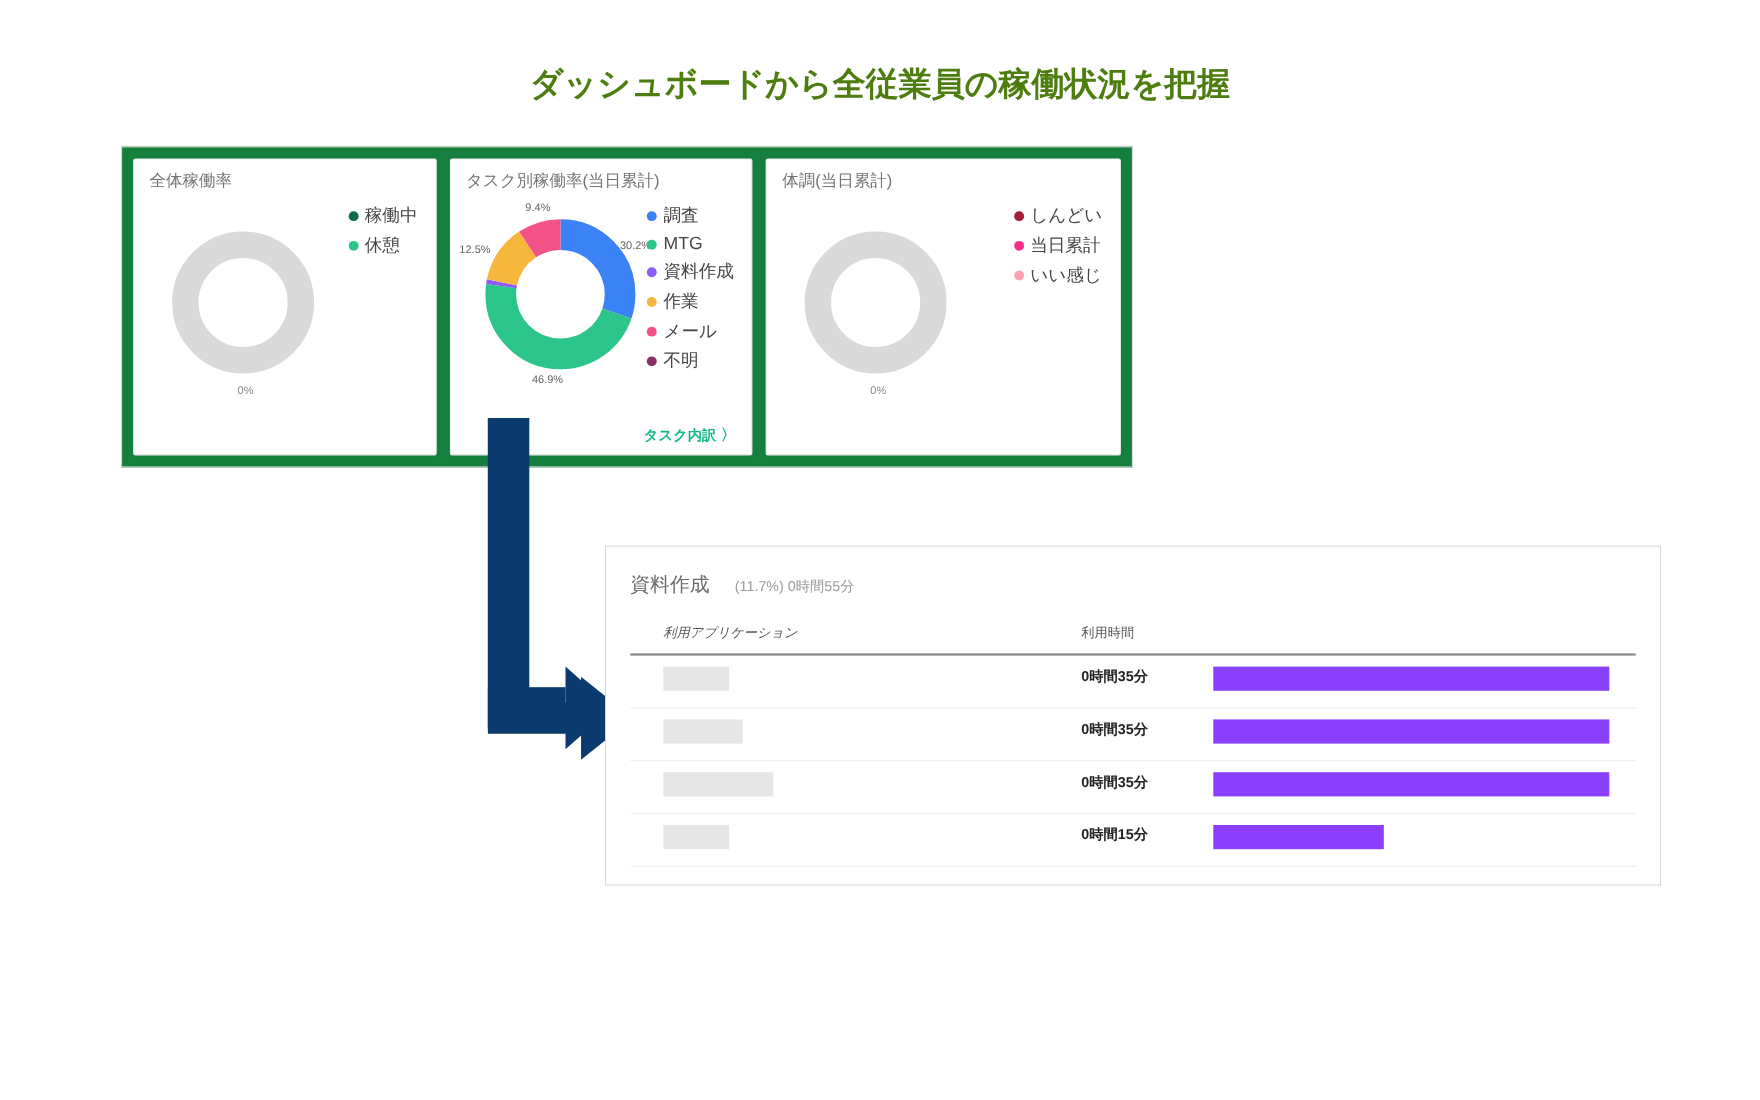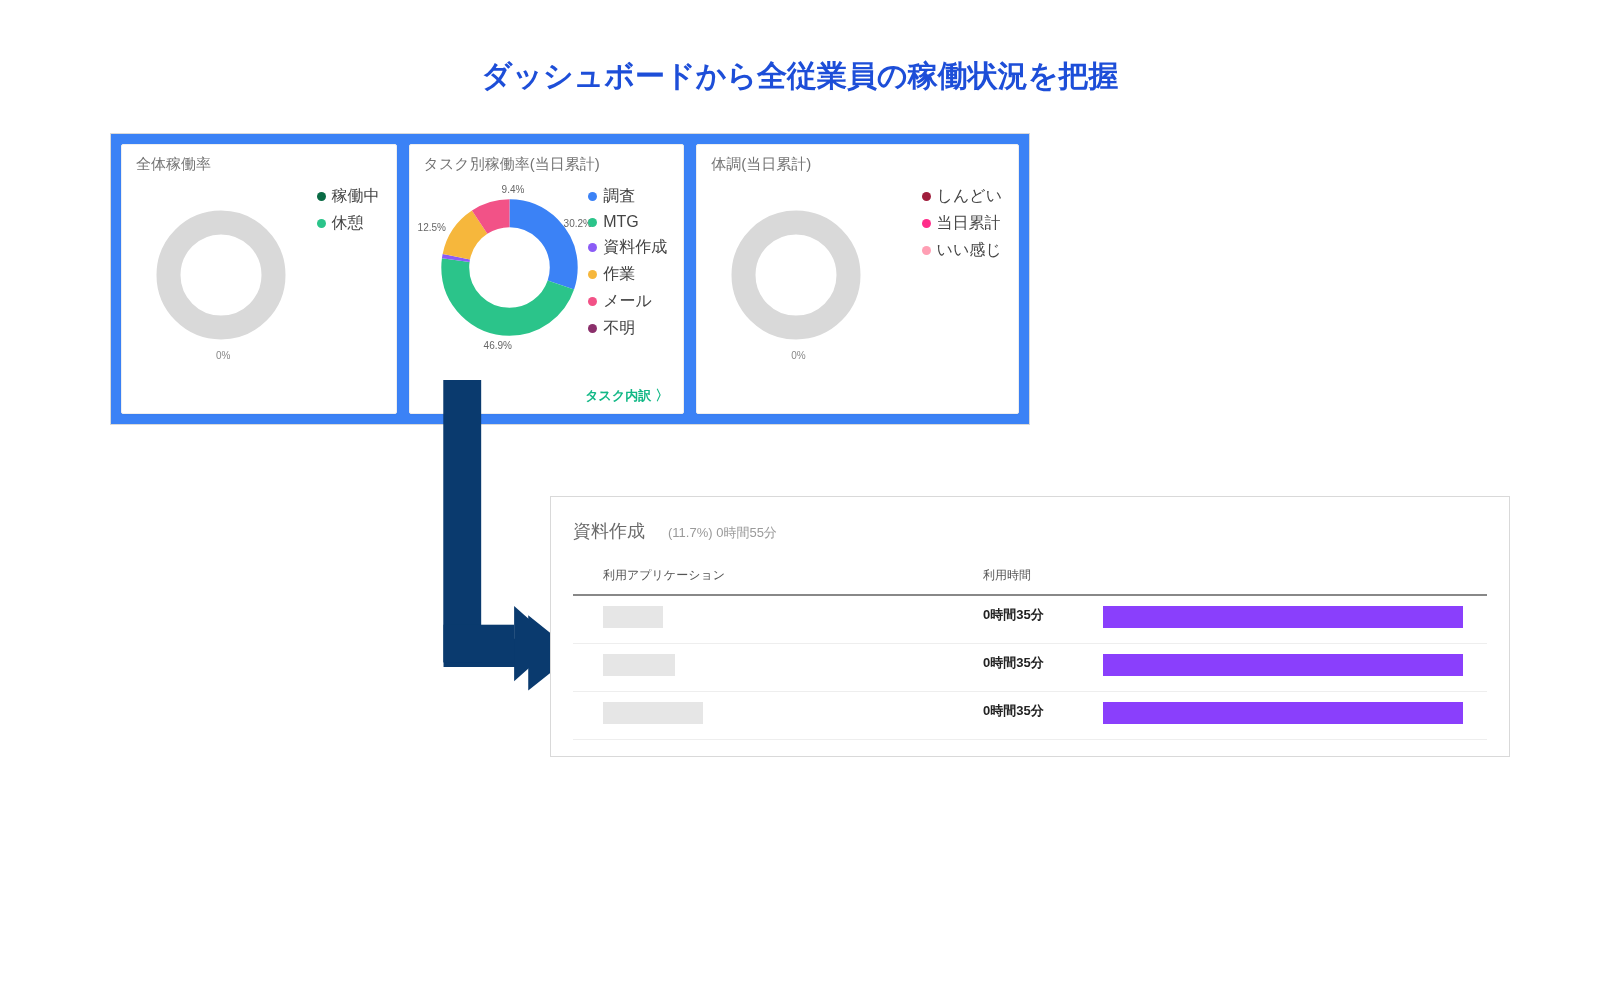--- a/index.html
+++ b/index.html
@@ -5,34 +5,34 @@
   * { box-sizing: border-box; margin: 0; padding: 0; }
   body {
     font-family: "Hiragino Kaku Gothic ProN", "Hiragino Sans", Meiryo, sans-serif;
     background: #fff;
     width: 1600px;
     height: 1000px;
     position: relative;
   }
   .page-title {
     text-align: center;
-    color: #1d4ed8;
+    color: #4d7c0f;
     font-size: 30px;
     font-weight: 700;
     padding-top: 56px;
     padding-bottom: 36px;
   }
   .dashboard-panel {
     border: 1px solid #d9d9d9;
     margin-left: 110px;
     width: 920px;
     padding: 10px;
     display: flex;
     gap: 12px;
-    background: #3b82f6;
+    background: #15803d;
   }
   .card {
     background: #fff;
     border: 1px solid #eee;
     box-shadow: 0 1px 2px rgba(0,0,0,0.03);
     border-radius: 2px;
     padding: 10px 14px 8px 14px;
     position: relative;
   }
   .card-1 { width: 290px; height: 270px; }
@@ -141,21 +141,21 @@
   .detail-table {
     width: 100%;
   }
   .detail-header-row {
     display: flex;
     padding: 10px 20px 10px 30px;
     border-bottom: 2px solid #888;
     font-size: 12px;
     color: #555;
   }
-  .col-app { width: 380px; }
+  .col-app { width: 380px; font-style: italic; }
   .col-time { width: 120px; }
   .col-bar { flex: 1; }
   .detail-row {
     display: flex;
     align-items: flex-start;
     padding: 10px 20px 10px 30px;
     border-bottom: 1px solid #eee;
     height: 48px;
   }
   .app-block {
@@ -228,21 +228,21 @@
 
             <circle cx="50" cy="50" r="35" fill="none" stroke="#f6b73c" stroke-width="18" stroke-dasharray="27.5 219.9" stroke-dashoffset="-171.7"></circle>
 
             <circle cx="50" cy="50" r="35" fill="none" stroke="#f25287" stroke-width="18" stroke-dasharray="20.7 219.9" stroke-dashoffset="-199.2"></circle>
           </g>
         </svg>
       </div>
       <div class="percent-label" style="top:38px; left:140px;">30.2%</div>
       <div class="percent-label" style="top:160px; left:60px;">46.9%</div>
       <div class="percent-label" style="top:42px; left:-6px;">12.5%</div>
-      <div class="percent-label" style="top:4px; left:78px;">9.4%</div>
+      <div class="percent-label" style="top:4px; left:54px;">9.4%</div>
 
       <div class="legend">
         <div class="legend-item">
             <span class="legend-dot" style="background: rgb(59, 130, 246);"></span>
             <span>調査</span>
           </div>
         <div class="legend-item">
             <span class="legend-dot" style="background: rgb(43, 196, 138);"></span>
             <span>MTG</span>
           </div>
@@ -338,15 +338,24 @@
         </div>
         <div class="detail-row">
           <div class="col-app">
             <div class="app-block" style="width: 100px;"></div>
           </div>
           <div class="col-time time-text">0時間35分</div>
           <div class="col-bar">
             <div class="bar" style="width: 360px;"></div>
           </div>
         </div>
+        <div class="detail-row">
+          <div class="col-app">
+            <div class="app-block" style="width: 60px;"></div>
+          </div>
+          <div class="col-time time-text">0時間15分</div>
+          <div class="col-bar">
+            <div class="bar" style="width: 154.8px;"></div>
+          </div>
+        </div>
       </div>
   </div>
 </div>
 
 </body></html>

